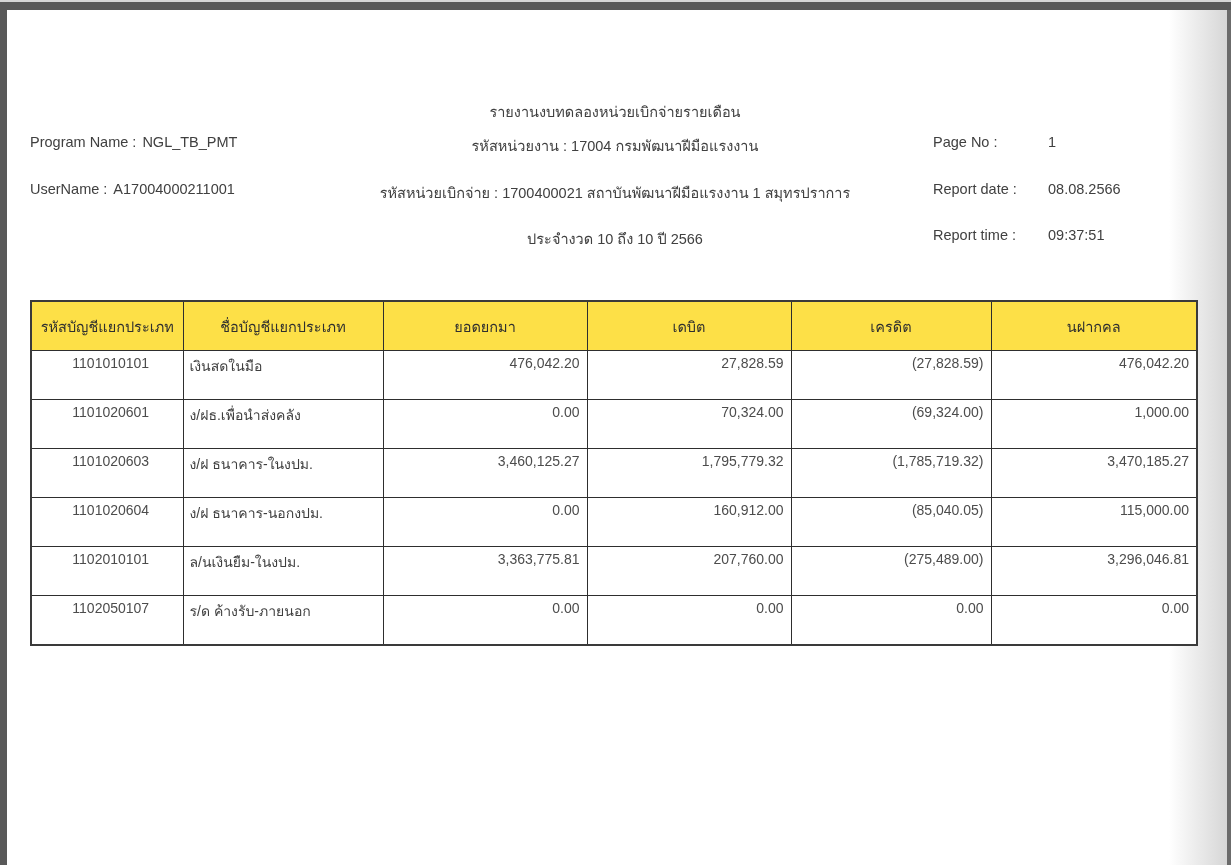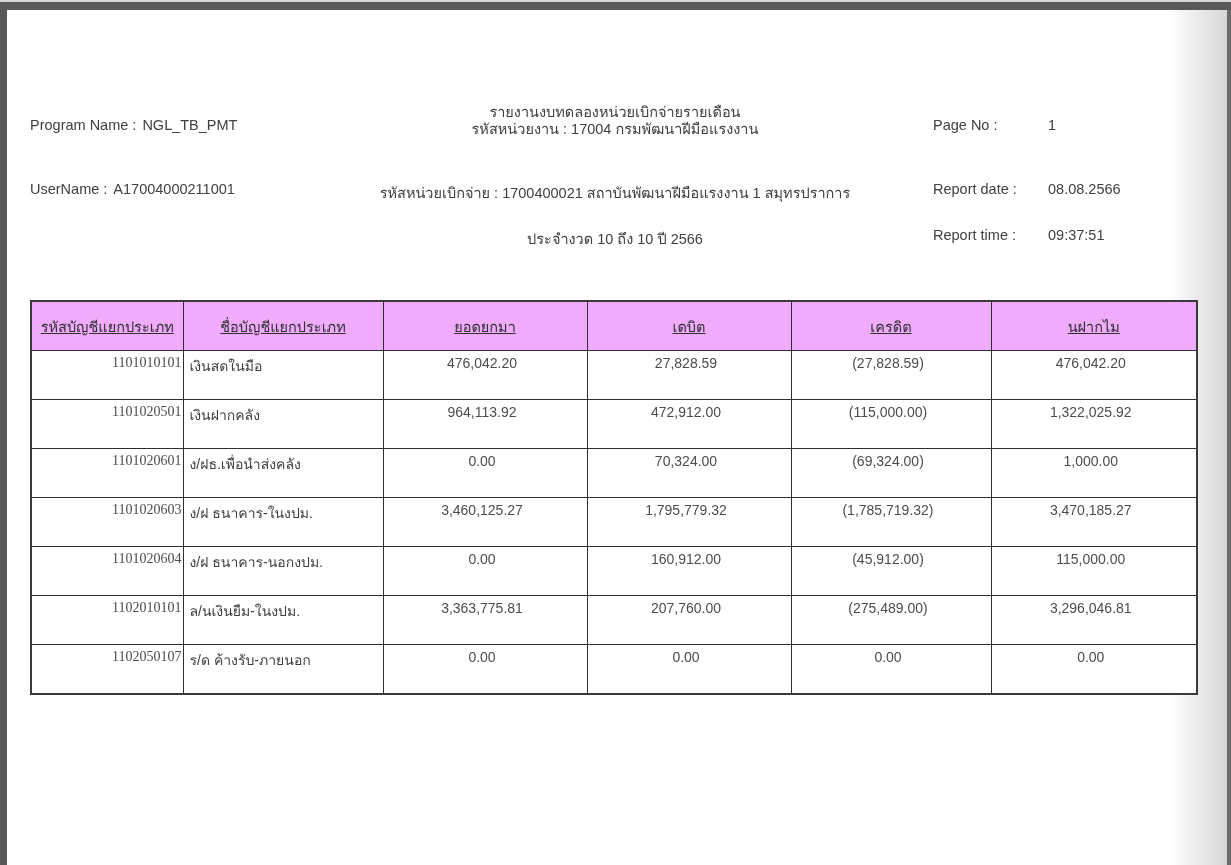--- a/index.html
+++ b/index.html
@@ -13,45 +13,45 @@
   .frame-top-light{position:absolute;left:0;top:0;width:1231px;height:2px;background:#d7d7d7;}
   .frame-top{position:absolute;left:0;top:2px;width:1231px;height:8px;background:#595959;}
   .frame-left{position:absolute;left:0;top:2px;width:7px;height:863px;background:#595959;}
   .frame-right{position:absolute;right:0;top:10px;width:4px;height:855px;background:#6b6b6b;}
   .right-shadow{position:absolute;right:4px;top:10px;width:58px;height:855px;
     background:linear-gradient(to right, rgba(120,120,120,0) 0%, rgba(120,120,120,0.30) 100%);}
   
   .hdr-line{position:absolute;font-size:14.5px;color:#404040;white-space:nowrap;}
   .hdr-center{left:250px;width:730px;text-align:center;}
   .t-title{top:100px;text-align:center;}
-  .t-row2{top:117px;}
+  .t-row2{top:134px;}
   .t-row3{top:181px;}
   .t-row4{top:227px;}
   .hdr-left{left:30px;}
   .hdr-rlabel{left:933px;}
   .hdr-rvalue{left:1048px;}
   .lbl-gap{display:inline-block;margin-right:6px;}
   
   table{
     position:absolute;left:30px;top:300px;
     border-collapse:collapse;table-layout:fixed;width:1166px;
     font-size:14px;
   }
   th,td{border:1px solid #2e2e2e;overflow:hidden;white-space:nowrap;}
   table{border:2px solid #3a3a3a;}
   thead th{
-    background:#f0abfc;height:46px;font-weight:normal;
-    color:#2f2f2f;text-align:center;vertical-align:middle;font-size:14.5px;text-decoration:underline;
+    background:#fde047;height:46px;font-weight:normal;
+    color:#2f2f2f;text-align:center;vertical-align:middle;font-size:14.5px;
   }
   tbody td{
     height:43px;vertical-align:top;padding-top:4px;color:#4c4c4c;background:#fff;
   }
-  td.c0{text-align:right;padding-left:8px;font-family:Liberation Serif, serif;}
+  td.c0{text-align:center;padding-left:8px;}
   td.c1{text-align:left;padding-left:6px;color:#3f3f3f;}
-  td.c2,td.c3,td.c4,td.c5{text-align:center;padding-right:7px;}
+  td.c2,td.c3,td.c4,td.c5{text-align:right;padding-right:7px;}
   col.w0{width:152px;}col.w1{width:200px;}col.w2{width:204px;}
   col.w3{width:204px;}col.w4{width:200px;}col.w5{width:206px;}
 </style>
 </head>
 <body>
 
 <div class="frame-top-light"></div>
 <div class="frame-top"></div>
 <div class="frame-left"></div>
 <div class="right-shadow"></div>
@@ -86,39 +86,31 @@
       <col class="w4">
       <col class="w5">
   </colgroup>
   <thead>
     <tr>
       <th>รหัสบัญชีแยกประเภท</th>
       <th>ชื่อบัญชีแยกประเภท</th>
       <th>ยอดยกมา</th>
       <th>เดบิต</th>
       <th>เครดิต</th>
-      <th>นฝากไม</th>
+      <th>นฝากคล</th>
     </tr>
   </thead>
   <tbody id="tbody">
       <tr>
         <td class="c0">1101010101</td>
         <td class="c1">เงินสดในมือ</td>
         <td class="c2">476,042.20</td>
         <td class="c3">27,828.59</td>
         <td class="c4">(27,828.59)</td>
         <td class="c5">476,042.20</td>
-      </tr>
-      <tr>
-        <td class="c0">1101020501</td>
-        <td class="c1">เงินฝากคลัง</td>
-        <td class="c2">964,113.92</td>
-        <td class="c3">472,912.00</td>
-        <td class="c4">(115,000.00)</td>
-        <td class="c5">1,322,025.92</td>
       </tr>
       <tr>
         <td class="c0">1101020601</td>
         <td class="c1">ง/ฝธ.เพื่อนำส่งคลัง</td>
         <td class="c2">0.00</td>
         <td class="c3">70,324.00</td>
         <td class="c4">(69,324.00)</td>
         <td class="c5">1,000.00</td>
       </tr>
       <tr>
@@ -127,21 +119,21 @@
         <td class="c2">3,460,125.27</td>
         <td class="c3">1,795,779.32</td>
         <td class="c4">(1,785,719.32)</td>
         <td class="c5">3,470,185.27</td>
       </tr>
       <tr>
         <td class="c0">1101020604</td>
         <td class="c1">ง/ฝ ธนาคาร-นอกงปม.</td>
         <td class="c2">0.00</td>
         <td class="c3">160,912.00</td>
-        <td class="c4">(45,912.00)</td>
+        <td class="c4">(85,040.05)</td>
         <td class="c5">115,000.00</td>
       </tr>
       <tr>
         <td class="c0">1102010101</td>
         <td class="c1">ล/นเงินยืม-ในงปม.</td>
         <td class="c2">3,363,775.81</td>
         <td class="c3">207,760.00</td>
         <td class="c4">(275,489.00)</td>
         <td class="c5">3,296,046.81</td>
       </tr>

